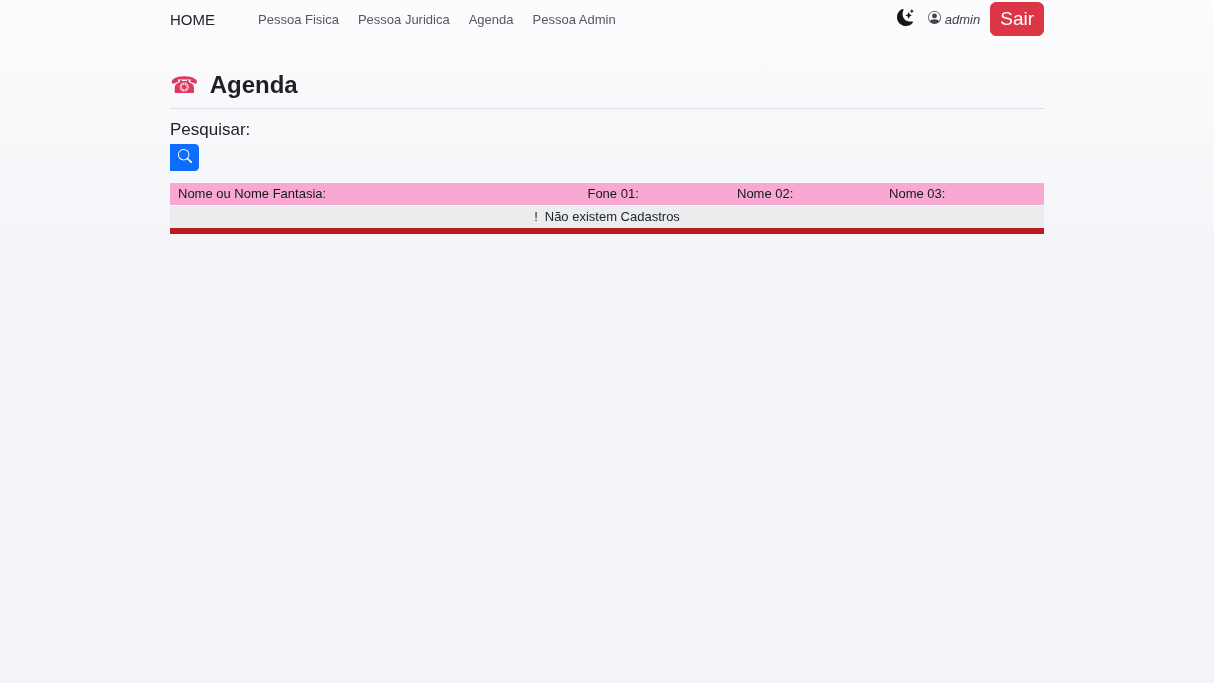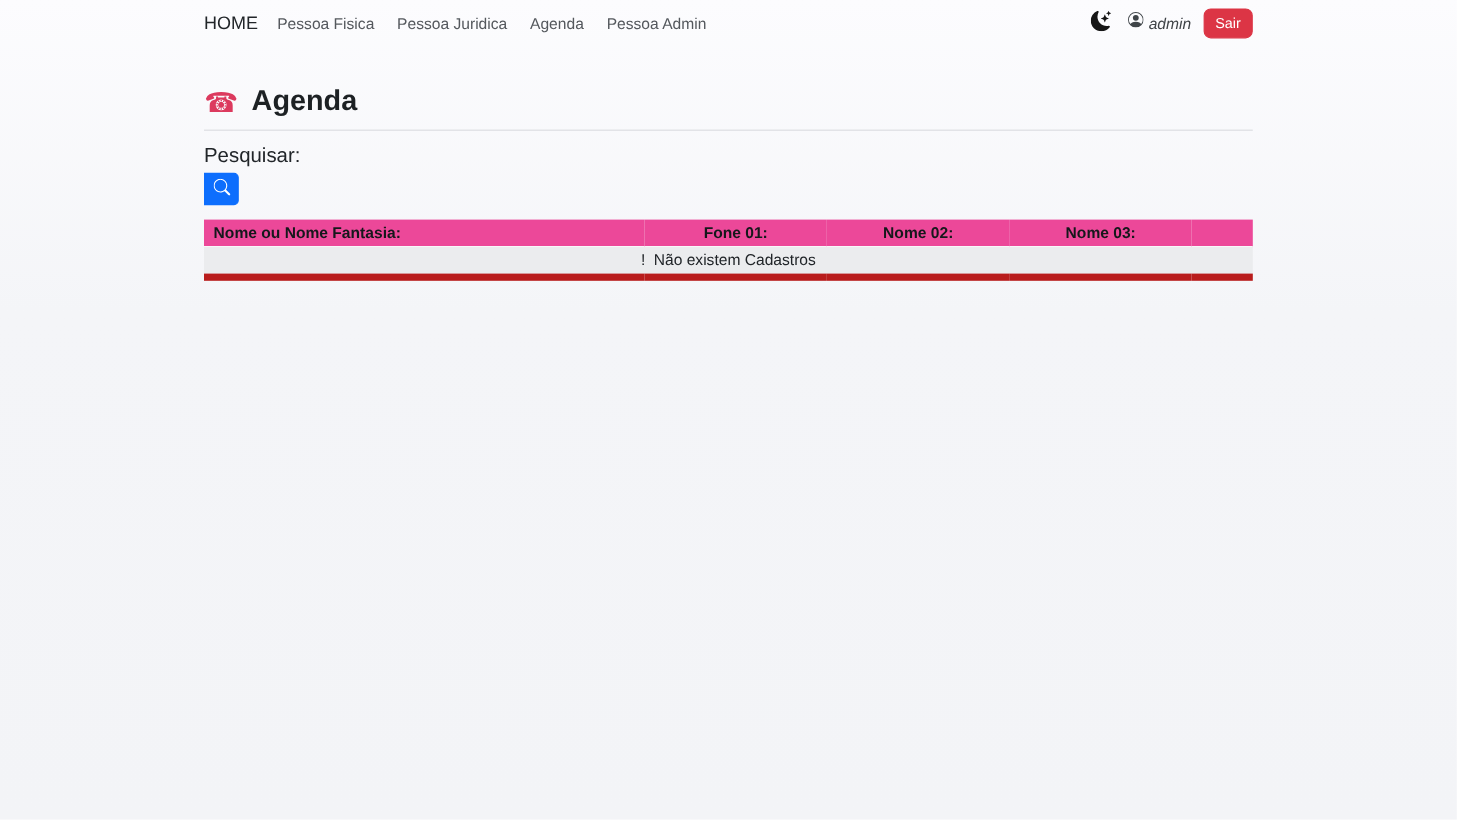--- a/index.html
+++ b/index.html
@@ -5,21 +5,21 @@
   * { box-sizing: border-box; }
   html, body { margin: 0; padding: 0; }
   body {
     width: 1214px;
     height: 683px;
     font-family: "Liberation Sans", sans-serif;
     background: linear-gradient(180deg, #fcfcfe 0%, #f4f5f8 38%, #f3f4f7 100%);
     color: #212529;
     -webkit-font-smoothing: antialiased;
   }
-  .container { width: 874px; margin: 0 auto; }
+  .container { width: 874px; margin: 0 auto; gap: 27px; }
 
   
   .navbar {
     height: 38px;
     display: flex;
     align-items: center;
   }
   .brand {
     font-size: 15px;
     color: #212529;
@@ -43,21 +43,21 @@
   }
   .theme-toggle svg { width: 17px; height: 17px; fill: #161616; }
   .user-box { display: flex; align-items: center; gap: 4px; margin-right: 10px; cursor: pointer; font-style: italic; }
   .user-box svg { width: 13px; height: 13px; fill: #3f4448; }
   .user-name { font-size: 13px; color: #3f4347; }
   .logout-btn {
     background: #dc3545;
     color: #ffffff;
     border: 1px solid #dc3545;
     border-radius: 6px;
-    font-size: 12px;
+    font-size: 19px;
     font-family: "Liberation Sans", sans-serif;
     padding: 4px 9px;
     cursor: pointer;
     line-height: 1.25;
   }
 
   
   .title-row {
     margin-top: 35px;
     display: flex;
@@ -119,22 +119,22 @@
   .search-btn svg { width: 14px; height: 14px; fill: #ffffff; }
 
   
   table.contacts {
     margin-top: 12px;
     width: 100%;
     border-collapse: collapse;
     font-size: 13px;
   }
   table.contacts thead th {
-    background: #ec4899;
-    font-weight: 700;
+    background: #f9a8d4;
+    font-weight: 400;
     color: #15181b;
     padding: 3px 8px;
     line-height: 16px;
     text-align: center;
     white-space: nowrap;
   }
   table.contacts thead th.first { text-align: left; }
   table.contacts tbody td {
     background: #ebecee;
     padding: 3px 8px;

